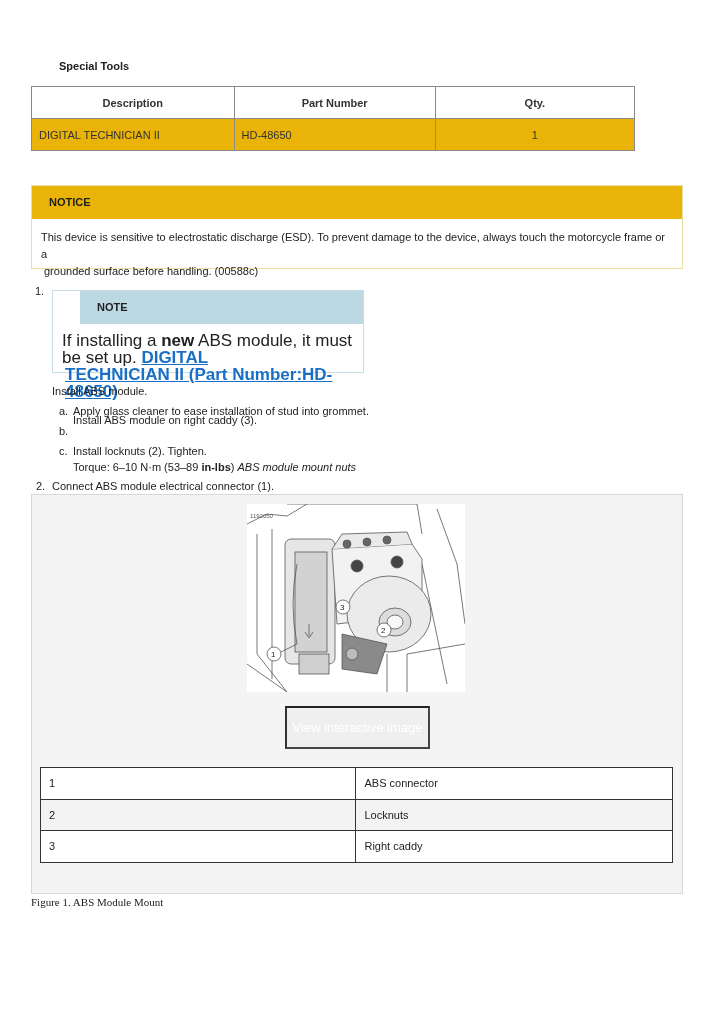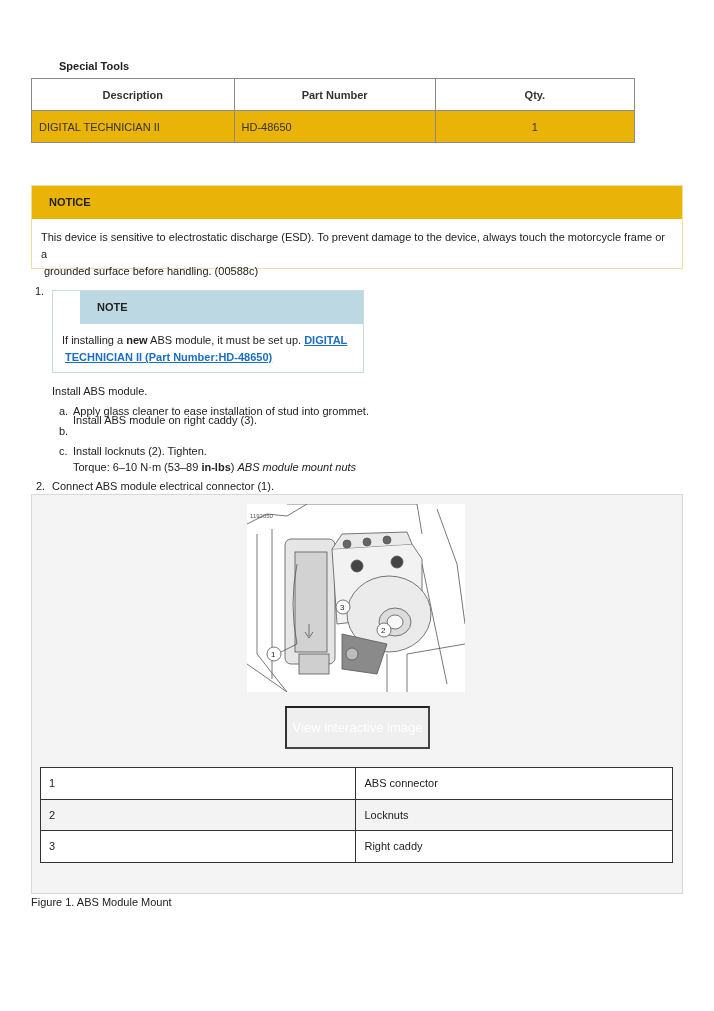--- a/index.html
+++ b/index.html
@@ -9,21 +9,21 @@
       font-size: 11px;
       color: #222;
       position: relative;
       overflow: hidden;
     }
     .abs { position: absolute; }
 
     
     .section-title { left: 31px; top: 60px; font-weight: bold; font-size: 11px; margin-left: 28px; }
     .tools-table {
-      left: 31px; top: 78px; width: 604px;
+      left: 31px; top: 86px; width: 604px;
       border-collapse: collapse;
       border: 1px solid #8a8a8a;
     }
     .tools-table th, .tools-table td {
       border: 1px solid #8a8a8a;
       height: 32px;
       font-size: 11px;
       color: #333;
     }
     .tools-table th { font-weight: bold; text-align: center; background: #fff; color: #333; }
@@ -62,21 +62,21 @@
       height: 33px;
       line-height: 33px;
       padding-left: 17px;
       font-weight: bold;
       font-size: 11px;
       margin-left: 27px;
     }
     .note-body {
       padding: 8px 8px 0 9px;
       line-height: 17px;
-      font-size: 11px;
+      font-size: 17px;
     }
     .note-body a { color: #1a6fc4; font-weight: bold; text-decoration: underline; }
 
     .line { font-size: 11px; color: #222; white-space: nowrap; }
 
     
     .figure {
       left: 31px; top: 494px; width: 652px; height: 400px;
       background: #f4f4f4;
       border: 1px solid #d8d8d8;
@@ -104,21 +104,21 @@
     }
     .legend-table td {
       border: 1px solid #333;
       height: 31.5px;
       padding-left: 8px;
       font-size: 11px;
       background: #fff;
       color: #222;
     }
     .legend-table tr:nth-child(2) td { background: #f3f3f3; }
-    .caption { left: 31px; top: 896px; font-size: 11px; color: #222; }
+    .caption { left: 31px; top: 896px; font-size: 11px; color: #222; font-family: Liberation Serif, serif; }
   </style>
 </head>
 <body>
 
 <div class="abs section-title">Special Tools</div>
 <table class="abs tools-table">
   <colgroup>
       <col style="width:216px">
       <col style="width:218px">
       <col style="width:218px">

